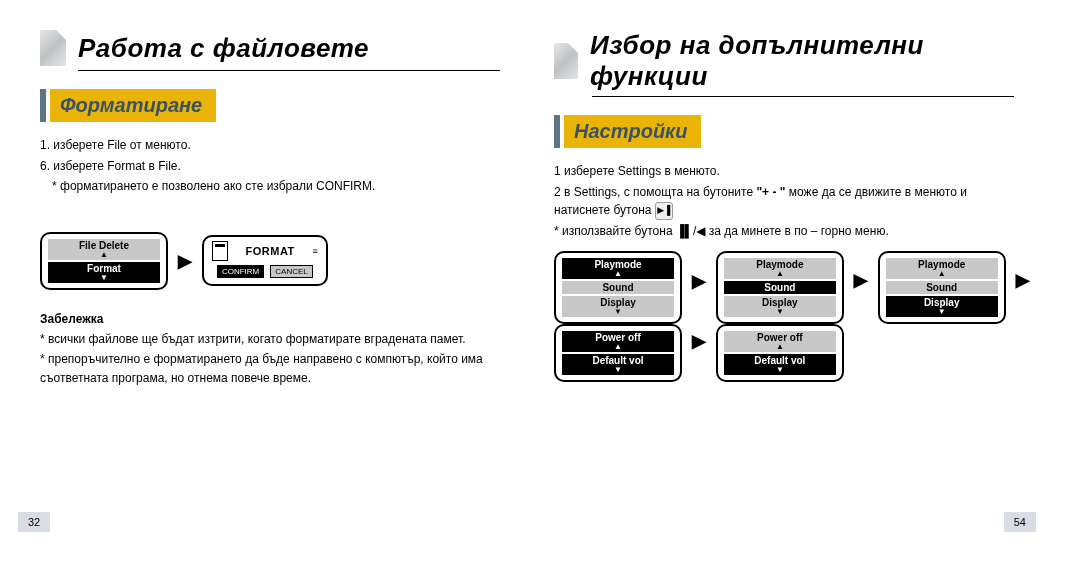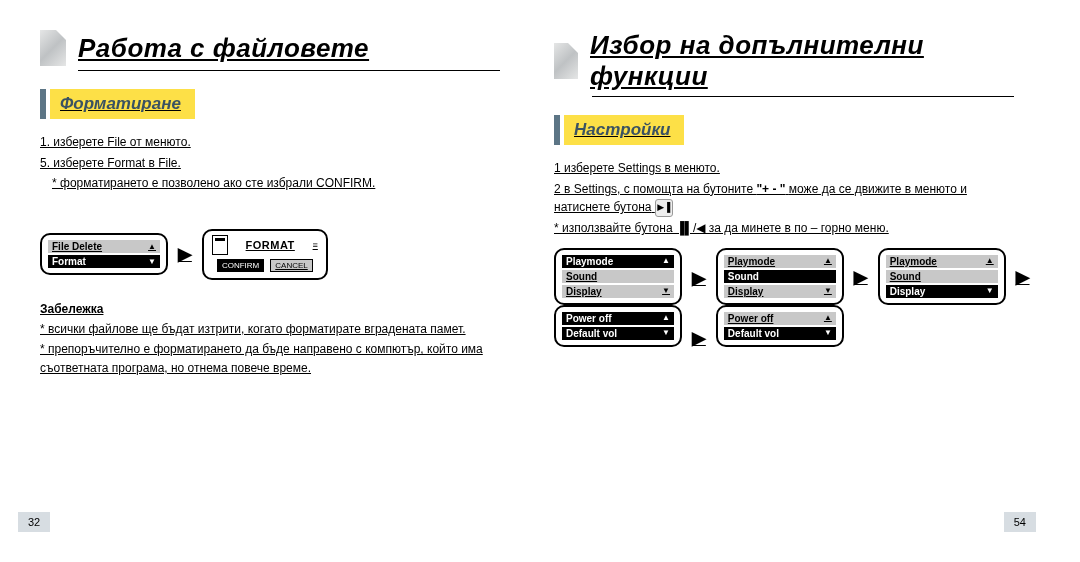--- a/index.html
+++ b/index.html
@@ -10,21 +10,20 @@
     height: 562px;
     position: relative;
     color: #000;
   }
   .page {
     position: absolute;
     top: 0;
     width: 540px;
     height: 562px;
     padding: 30px 40px 12px 40px;
-    text-decoration: underline;
   }
   .page-left { left: 0; }
   .page-right { left: 514px; }
   
   .title-wrap {
     display: flex;
     align-items: center;
     gap: 12px;
     margin-bottom: 4px;
   }
@@ -59,25 +58,25 @@
     display: flex;
     align-items: stretch;
     margin-bottom: 14px;
   }
   .section-bar .stripe {
     width: 6px;
     background: #5c7585;
   }
   .section-bar .sgap { width: 4px; }
   .section-bar .label {
-    background: #fde047;
+    background: #eab308;
     color: #3a5262;
     font-style: italic;
     font-weight: bold;
-    font-size: 17px;
+    font-size: 20px;
     padding: 5px 14px 5px 10px;
   }
   .body-text {
     font-size: 12px;
     line-height: 1.55;
     color: #000;
   }
   .body-text p { margin-bottom: 2px; }
   .note-title {
     font-weight: bold;
@@ -103,20 +102,21 @@
     display: flex;
     justify-content: space-between;
     align-items: center;
     font-family: "Arial Black", Arial, sans-serif;
     font-weight: 900;
     font-size: 10px;
     padding: 1px 4px;
     color: #000;
     background: #c8c8c8;
     margin-bottom: 2px;
+    flex-direction: column;
   }
   .screen .row.sel {
     background: #000;
     color: #fff;
   }
   .screen .row:last-child { margin-bottom: 0; }
   .tri { font-size: 8px; line-height: 1; }
   .arrow {
     font-size: 18px;
     font-weight: bold;
@@ -213,21 +213,21 @@
   <hr class="title-rule">
 
   <div class="section-bar">
     <span class="stripe"></span>
     <span class="sgap"></span>
     <span class="label">Форматиране</span>
   </div>
 
   <div class="body-text">
     <p>1. изберете File от менюто.</p>
-    <p>5. изберете Format в File.</p>
+    <p>6. изберете Format в File.</p>
     <p style="padding-left:12px;">* форматирането е позволено ако сте избрали  CONFIRM.</p>
   </div>
 
   <div class="screens-row">
     <div class="screen">
       <div class="row">
         <span>File Delete</span>
         <span class="tri">▲</span>
       </div>
       <div class="row sel">

